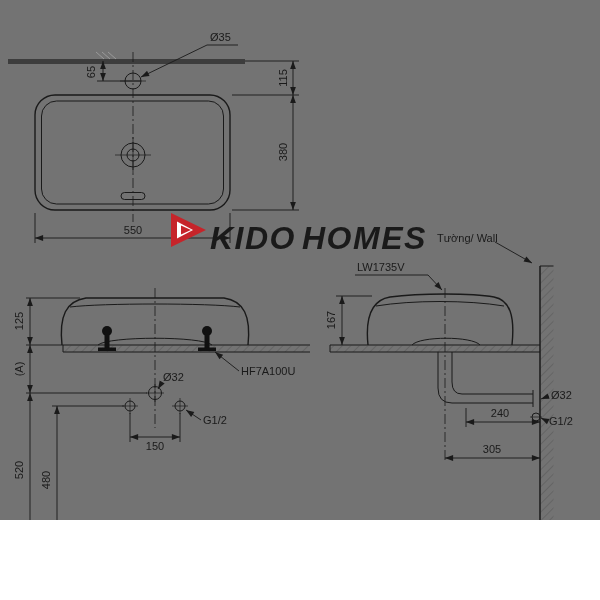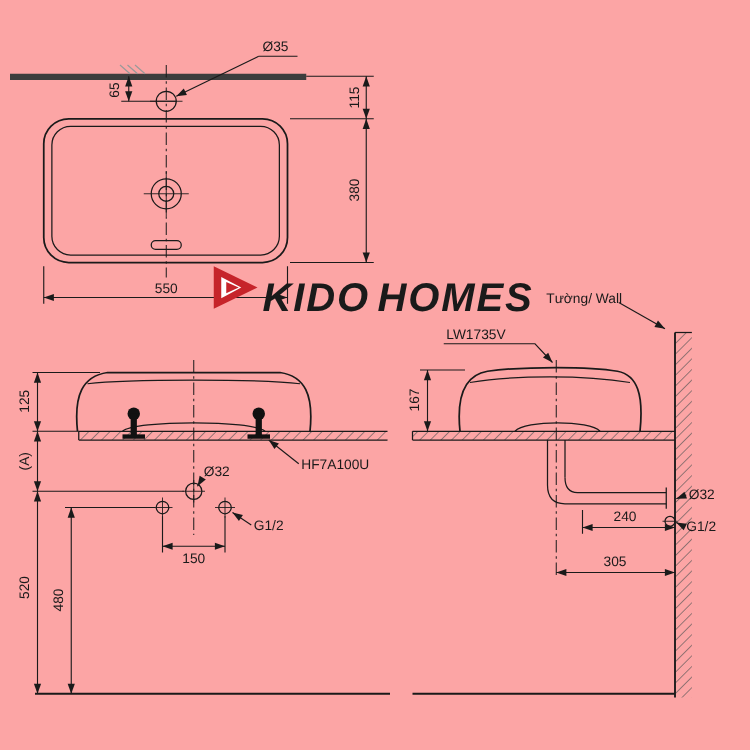--- a/index.html
+++ b/index.html
@@ -1,16 +1,16 @@
 <!DOCTYPE html>
 <html><head>
 <meta charset="utf-8">
 <style>
   html,body{margin:0;padding:0;background:#fff;}
-  .canvas{width:600px;height:600px;background:#fca5a5;position:relative;overflow:hidden;}
+  .canvas{width:600px;height:520px;background:#737373;position:relative;overflow:hidden;}
   svg{display:block;}
   text{font-family:"Liberation Sans",sans-serif;fill:#1a1a1a;}
   .dt{font-size:11px;}
   .lbl{font-size:11px;}
   .brand{font-size:32px;font-style:italic;font-weight:bold;letter-spacing:1.5px;font-family:"Liberation Sans",sans-serif;}
   .ol{fill:none;stroke:#1a1a1a;stroke-width:1.4;}
   .thin{fill:none;stroke:#1a1a1a;stroke-width:1;}
   .dim{fill:none;stroke:#1a1a1a;stroke-width:0.9;}
   .tick{fill:none;stroke:#1a1a1a;stroke-width:0.7;}
   .cl{fill:none;stroke:#1a1a1a;stroke-width:0.8;stroke-dasharray:10 3 2 3;}

